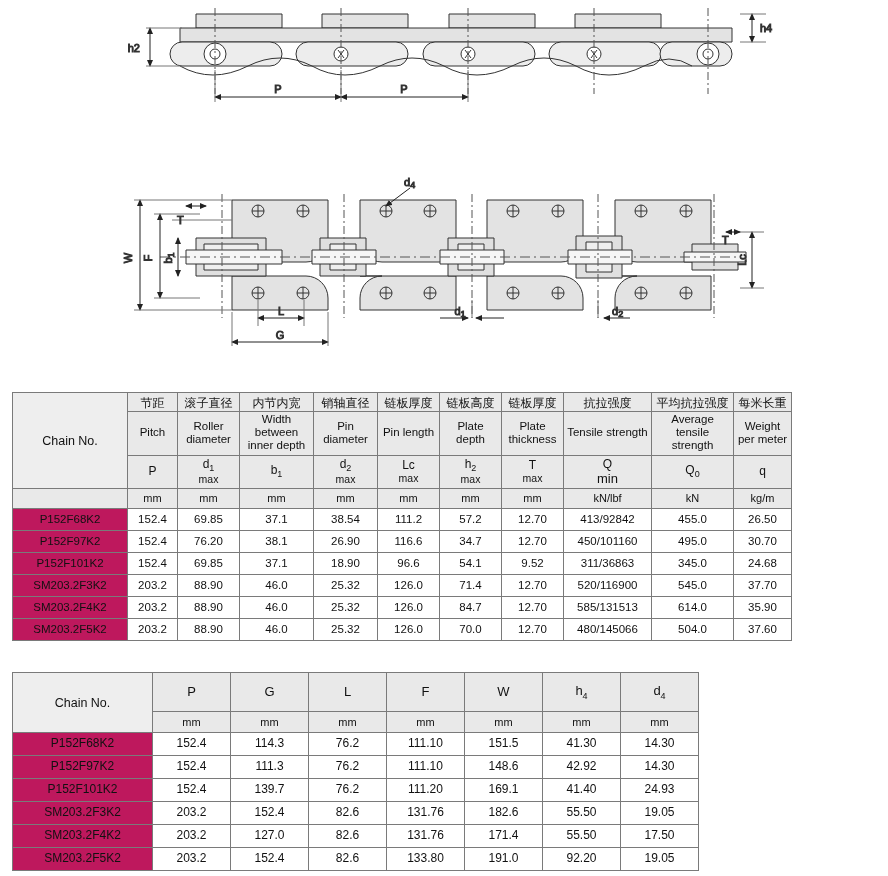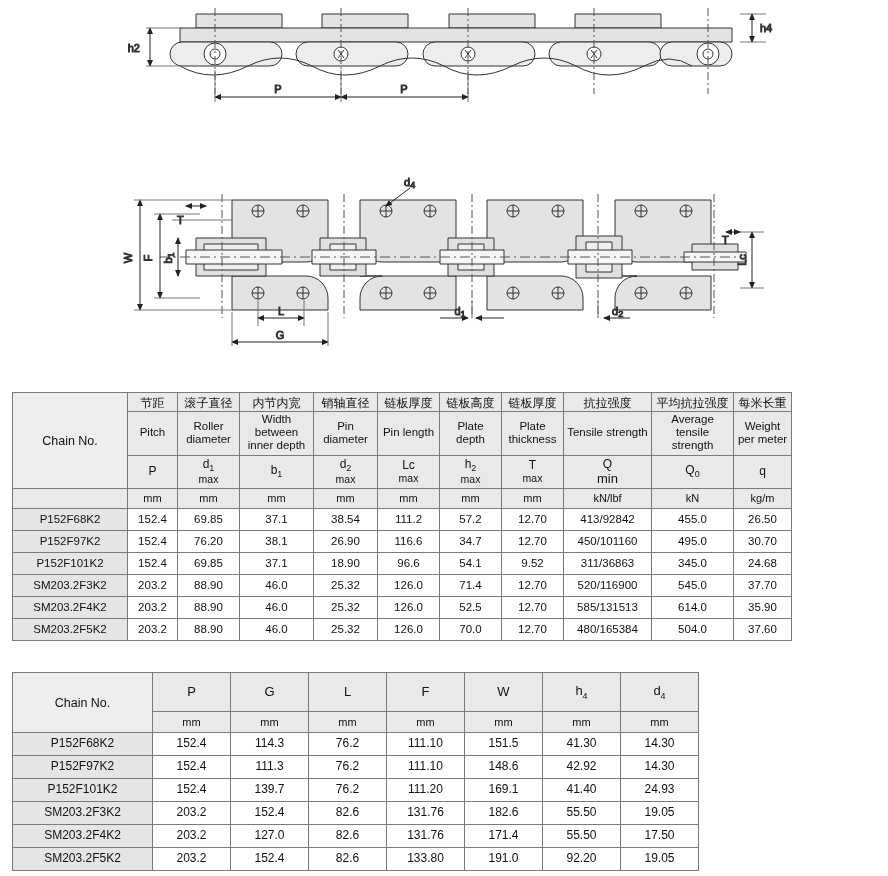--- a/index.html
+++ b/index.html
@@ -67,21 +67,21 @@
   }
   table.spec thead th.unit {
     font-size: 11px;
     height: 17px;
   }
   table.spec tbody td {
     height: 19px;
     background: #ffffff;
   }
   table.spec tbody td.name {
-    background: #e5e5e5;
+    background: #be185d;
   }
   table.spec th.chainno {
     background: #eeeeee;
     font-size: 12.5px;
   }
   .sub {
     font-size: 9px;
     vertical-align: sub;
   }
   
@@ -506,36 +506,36 @@
           <td>545.0</td>
           <td>37.70</td>
         </tr>
         <tr>
           <td class="name">SM203.2F4K2</td>
           <td>203.2</td>
           <td>88.90</td>
           <td>46.0</td>
           <td>25.32</td>
           <td>126.0</td>
-          <td>52.5</td>
+          <td>84.7</td>
           <td>12.70</td>
           <td>585/131513</td>
           <td>614.0</td>
           <td>35.90</td>
         </tr>
         <tr>
           <td class="name">SM203.2F5K2</td>
           <td>203.2</td>
           <td>88.90</td>
           <td>46.0</td>
           <td>25.32</td>
           <td>126.0</td>
           <td>70.0</td>
           <td>12.70</td>
-          <td>480/165384</td>
+          <td>480/145066</td>
           <td>504.0</td>
           <td>37.60</td>
         </tr>
       </tbody>
     </table>
   </div>
 
   <div class="table-wrap" style="top:672px;">
     <table class="spec spec2">
       <colgroup>

